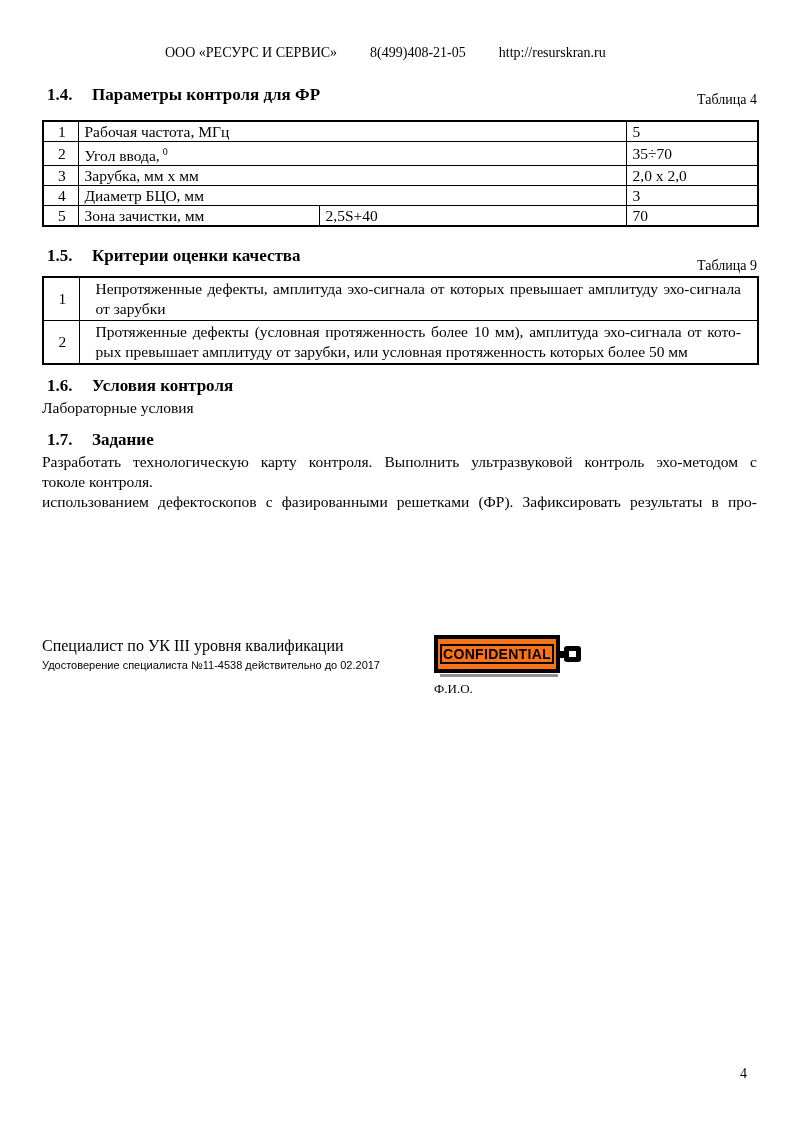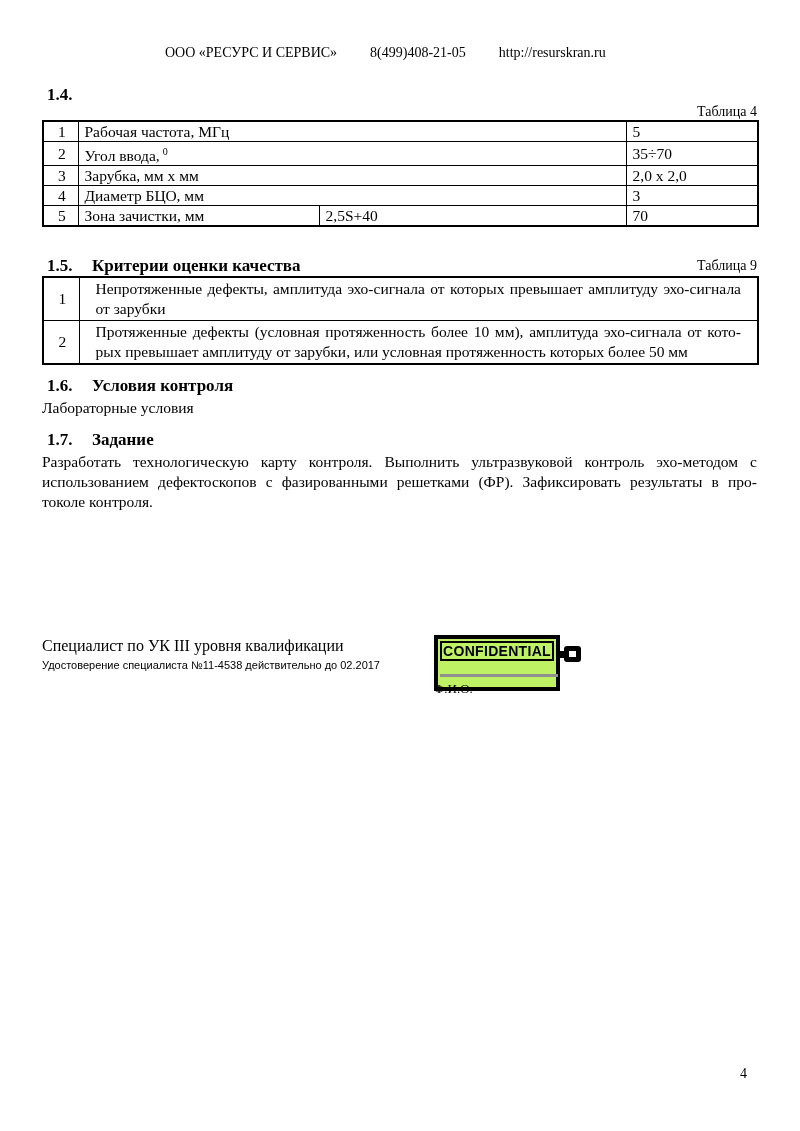--- a/index.html
+++ b/index.html
@@ -64,25 +64,25 @@
   .para-line.just { text-align-last:justify; }
 
   
   .compiled-block { position:absolute; left:42px; top:636px; }
   .compiled-line { font-size:16px; line-height:20px; }
   .cert-line { font-family:Liberation Sans, sans-serif; font-size:11px; margin-top:3px; }
 
   
   .stamp {
     position:absolute; left:434px; top:635px;
-    width:126px; height:56px;
+    width:126px; height:38px;
     border:4px solid #000;
     box-sizing:border-box;
-    background:#bef264;
-    display:flex; align-items:flex-start; justify-content:stretch;
+    background:#f97316;
+    display:flex; align-items:center; justify-content:stretch;
   }
   .stamp-inner {
     flex:1; margin:2px;
     border:2px solid #000;
     display:flex; align-items:center; justify-content:center;
     font-family:"Liberation Sans", sans-serif;
     font-weight:bold; font-size:14px; letter-spacing:0.3px;
     white-space:nowrap;
   }
   .stamp-stub { position:absolute; left:558px; top:651px; width:8px; height:7px; background:#000; }
@@ -108,22 +108,23 @@
 <div class="page">
 
   <div class="doc-header">
     <span>ООО «РЕСУРС И СЕРВИС»</span>
     <span>8(499)408-21-05</span>
     <span>http://resurskran.ru</span>
   </div>
 
   <div class="sec-heading" style="top:85px;">
     <span class="h-num">1.4.</span>
-  </div>
-  <div class="table-label" style="top:104px;text-align:center;">Таблица 4</div>
+    <span>Параметры контроля для ФР</span>
+  </div>
+  <div class="table-label" style="top:92px;text-align:center;">Таблица 4</div>
 
   <table class="doc-table t4" style="top:120px;">
     <colgroup>
         <col style="width:35px">
         <col style="width:241px">
         <col style="width:307px">
         <col style="width:132px">
       </colgroup>
     <tbody>
       <tr>
@@ -148,21 +149,21 @@
       </tr>
       <tr>
         <td class="num-cell">5</td>
         <td>Зона зачистки, мм</td>
         <td>2,5S+40</td>
         <td>70</td>
       </tr>
     </tbody>
   </table>
 
-  <div class="sec-heading" style="top:256px;">
+  <div class="sec-heading" style="top:246px;">
     <span class="h-num">1.5.</span>
     <span>Критерии оценки качества</span>
   </div>
   <div class="table-label" style="top:258px;">Таблица 9</div>
 
   <table class="doc-table t5" style="top:276px;">
     <colgroup>
         <col style="width:36px">
         <col style="width:679px">
       </colgroup>
@@ -189,22 +190,22 @@
     <span>Условия контроля</span>
   </div>
   <div class="body-text" style="top:398px;">Лабораторные условия</div>
 
   <div class="sec-heading" style="top:430px;">
     <span class="h-num">1.7.</span>
     <span>Задание</span>
   </div>
   <div class="body-text" style="top:452px;">
     <div class="para-line just">Разработать технологическую карту контроля. Выполнить ультразвуковой контроль эхо-методом с</div>
+    <div class="para-line">токоле контроля.</div>
     <div class="para-line just">использованием дефектоскопов с фазированными решетками (ФР). Зафиксировать результаты в про-</div>
-    <div class="para-line">токоле контроля.</div>
   </div>
 
   <div class="compiled-block">
     <div class="compiled-line">Специалист по УК III уровня квалификации</div>
     <div class="cert-line">Удостоверение специалиста №11-4538 действительно до 02.2017</div>
   </div>
 
   <div class="stamp">
     <div class="stamp-inner">CONFIDENTIAL</div>
   </div>

